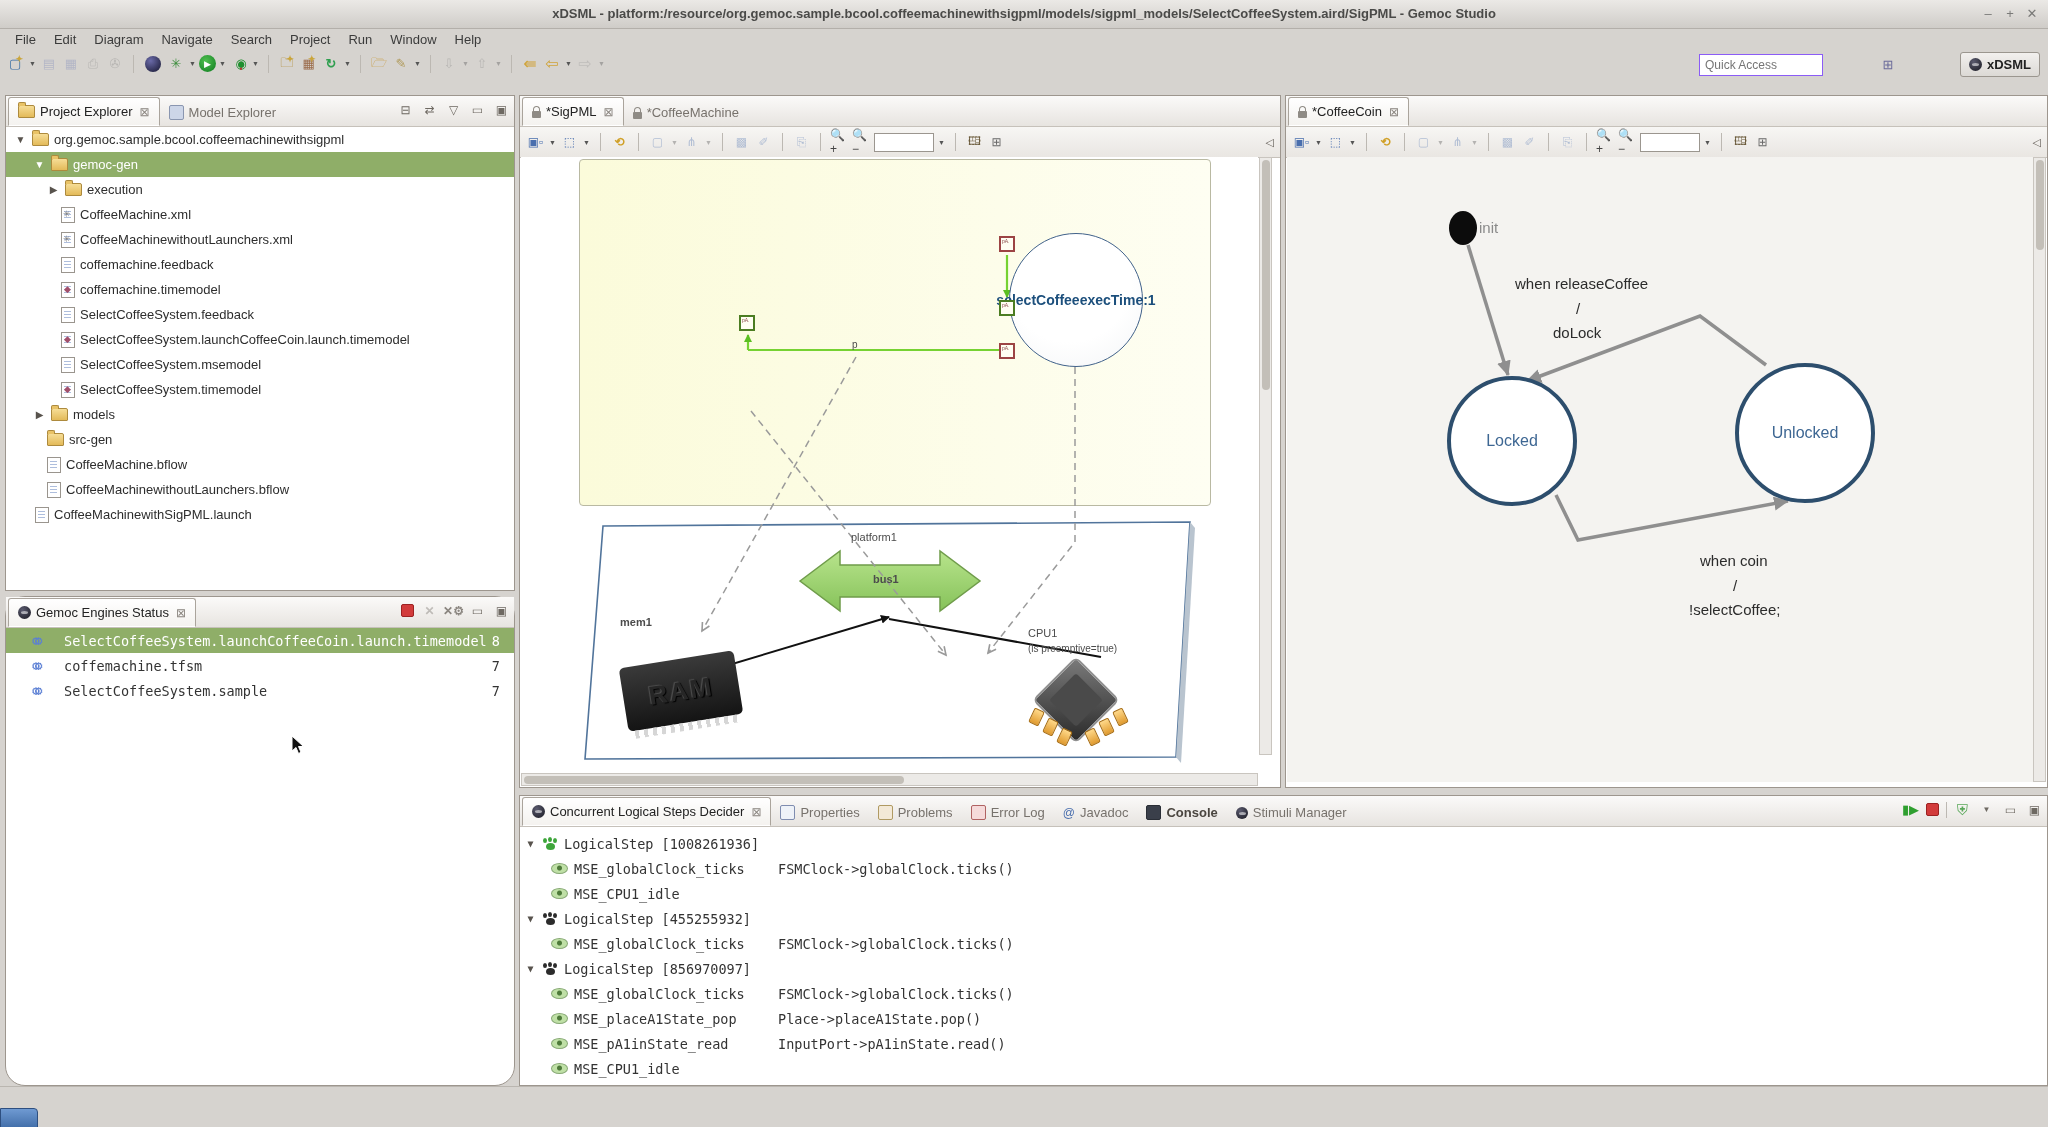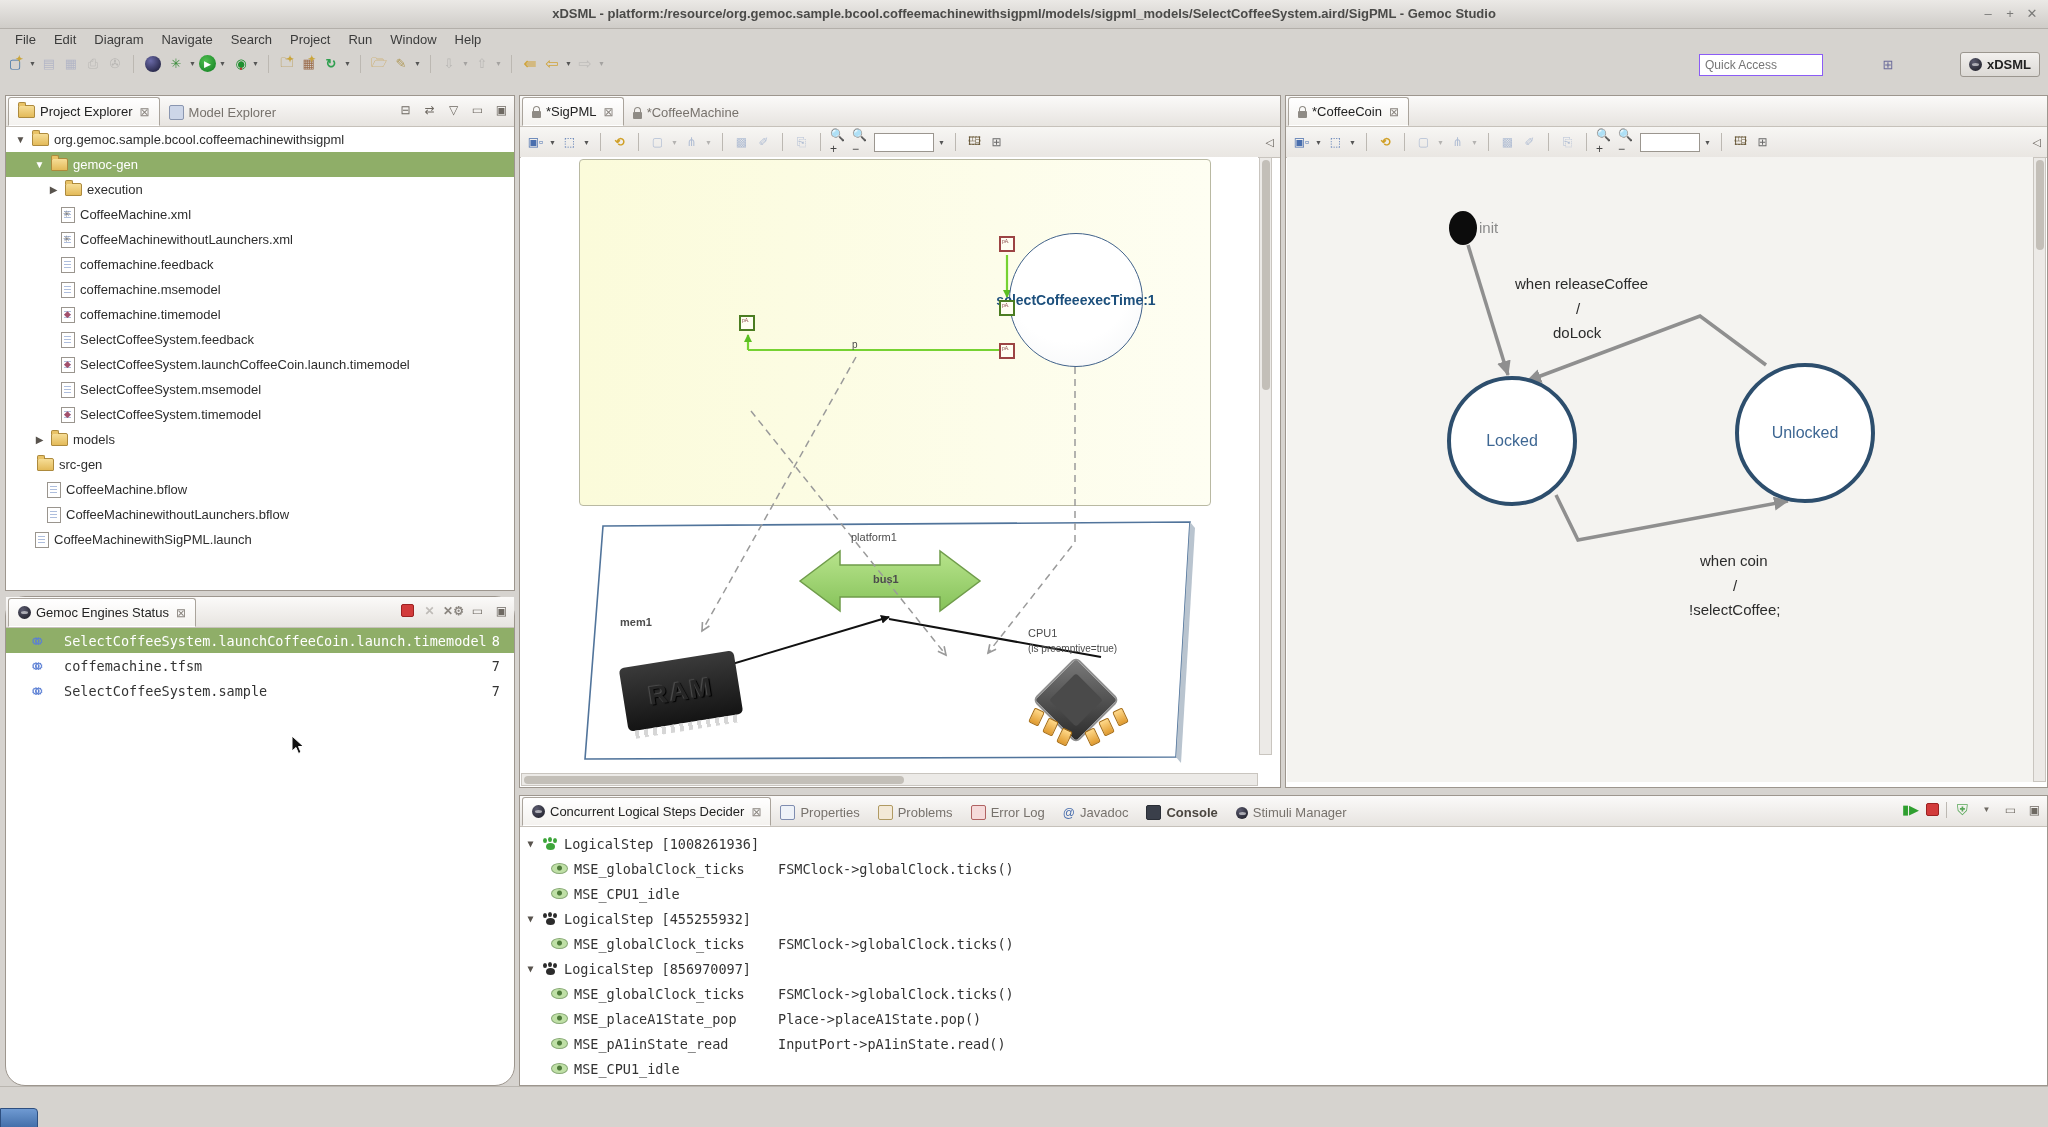--- a/index.html
+++ b/index.html
@@ -207,24 +207,20 @@
     </div>
     <div class="trow" style="padding-left:55px;">
       <span class="file-ic xml"></span>
       <span>CoffeeMachinewithoutLaunchers.xml</span>
     </div>
     <div class="trow" style="padding-left:55px;align-items:center;">
       <span class="file-ic"></span>
       <span>coffemachine.feedback</span>
     </div>
     <div class="trow" style="padding-left:55px;">
-      <span class="file-ic"></span>
-      <span>coffemachine.msemodel</span>
-    </div>
-    <div class="trow" style="padding-left:55px;">
       <span class="file-ic time"></span>
       <span>coffemachine.timemodel</span>
     </div>
     <div class="trow" style="padding-left:55px;">
       <span class="file-ic"></span>
       <span>SelectCoffeeSystem.feedback</span>
     </div>
     <div class="trow" style="padding-left:55px;">
       <span class="file-ic time"></span>
       <span>SelectCoffeeSystem.launchCoffeeCoin.launch.timemodel</span>
@@ -235,21 +231,21 @@
     </div>
     <div class="trow" style="padding-left:55px;">
       <span class="file-ic time"></span>
       <span>SelectCoffeeSystem.timemodel</span>
     </div>
     <div class="trow" style="padding-left:27px;">
       <span class="twisty">▶</span>
       <span class="folder"></span>
       <span>models</span>
     </div>
-    <div class="trow" style="padding-left:31px;">
+    <div class="trow" style="padding-left:41px;">
       <span class="folder"></span>
       <span>src-gen</span>
     </div>
     <div class="trow" style="padding-left:41px;">
       <span class="file-ic"></span>
       <span>CoffeeMachine.bflow</span>
     </div>
     <div class="trow" style="padding-left:41px;">
       <span class="file-ic"></span>
       <span>CoffeeMachinewithoutLaunchers.bflow</span>

